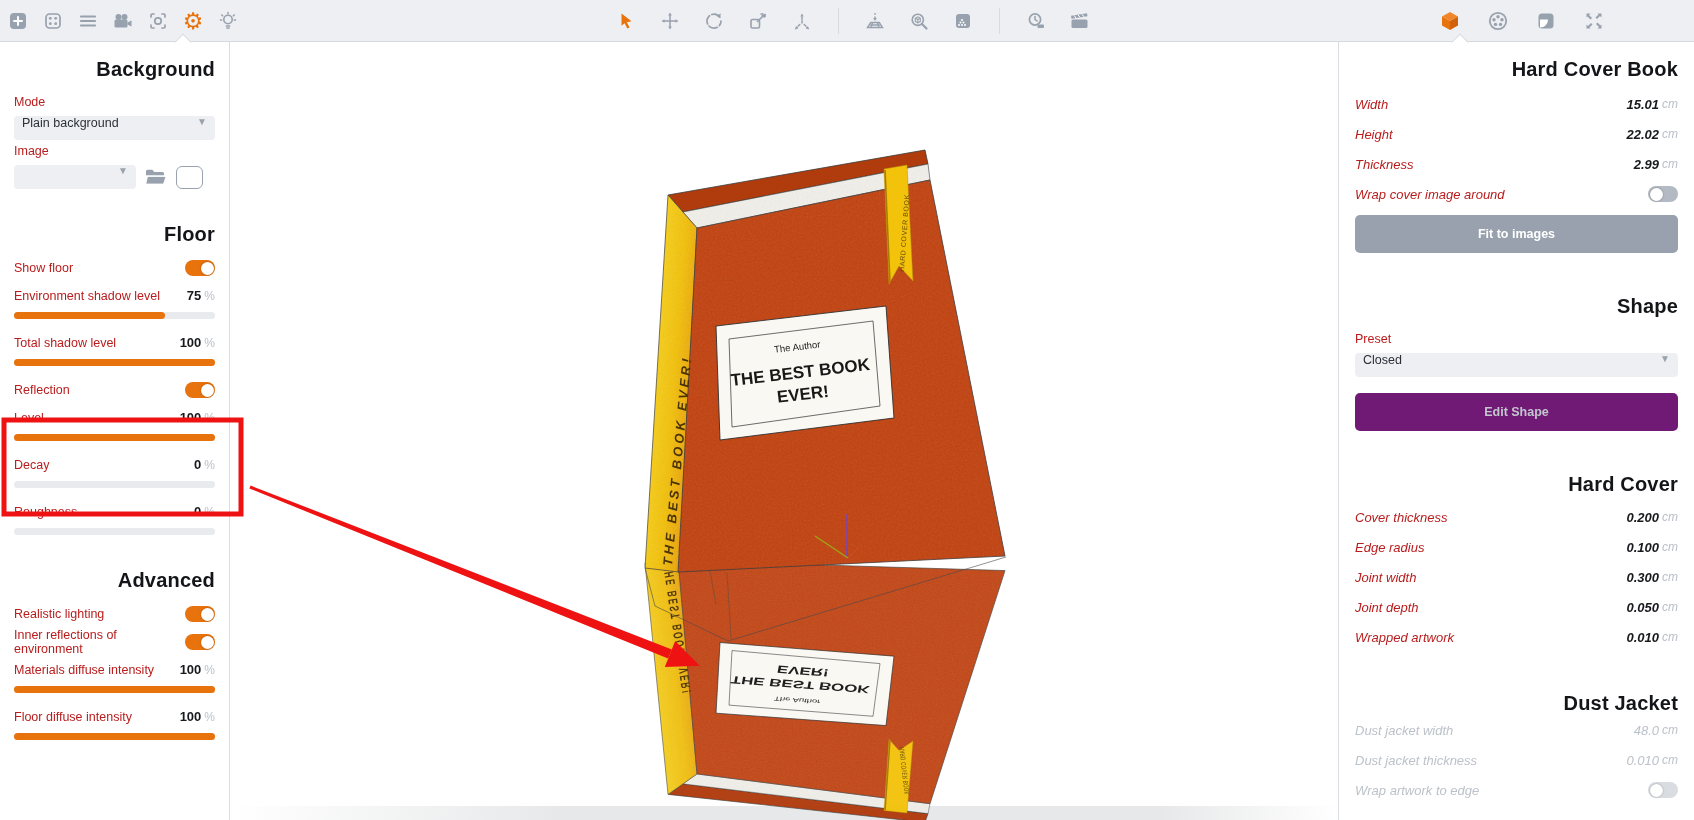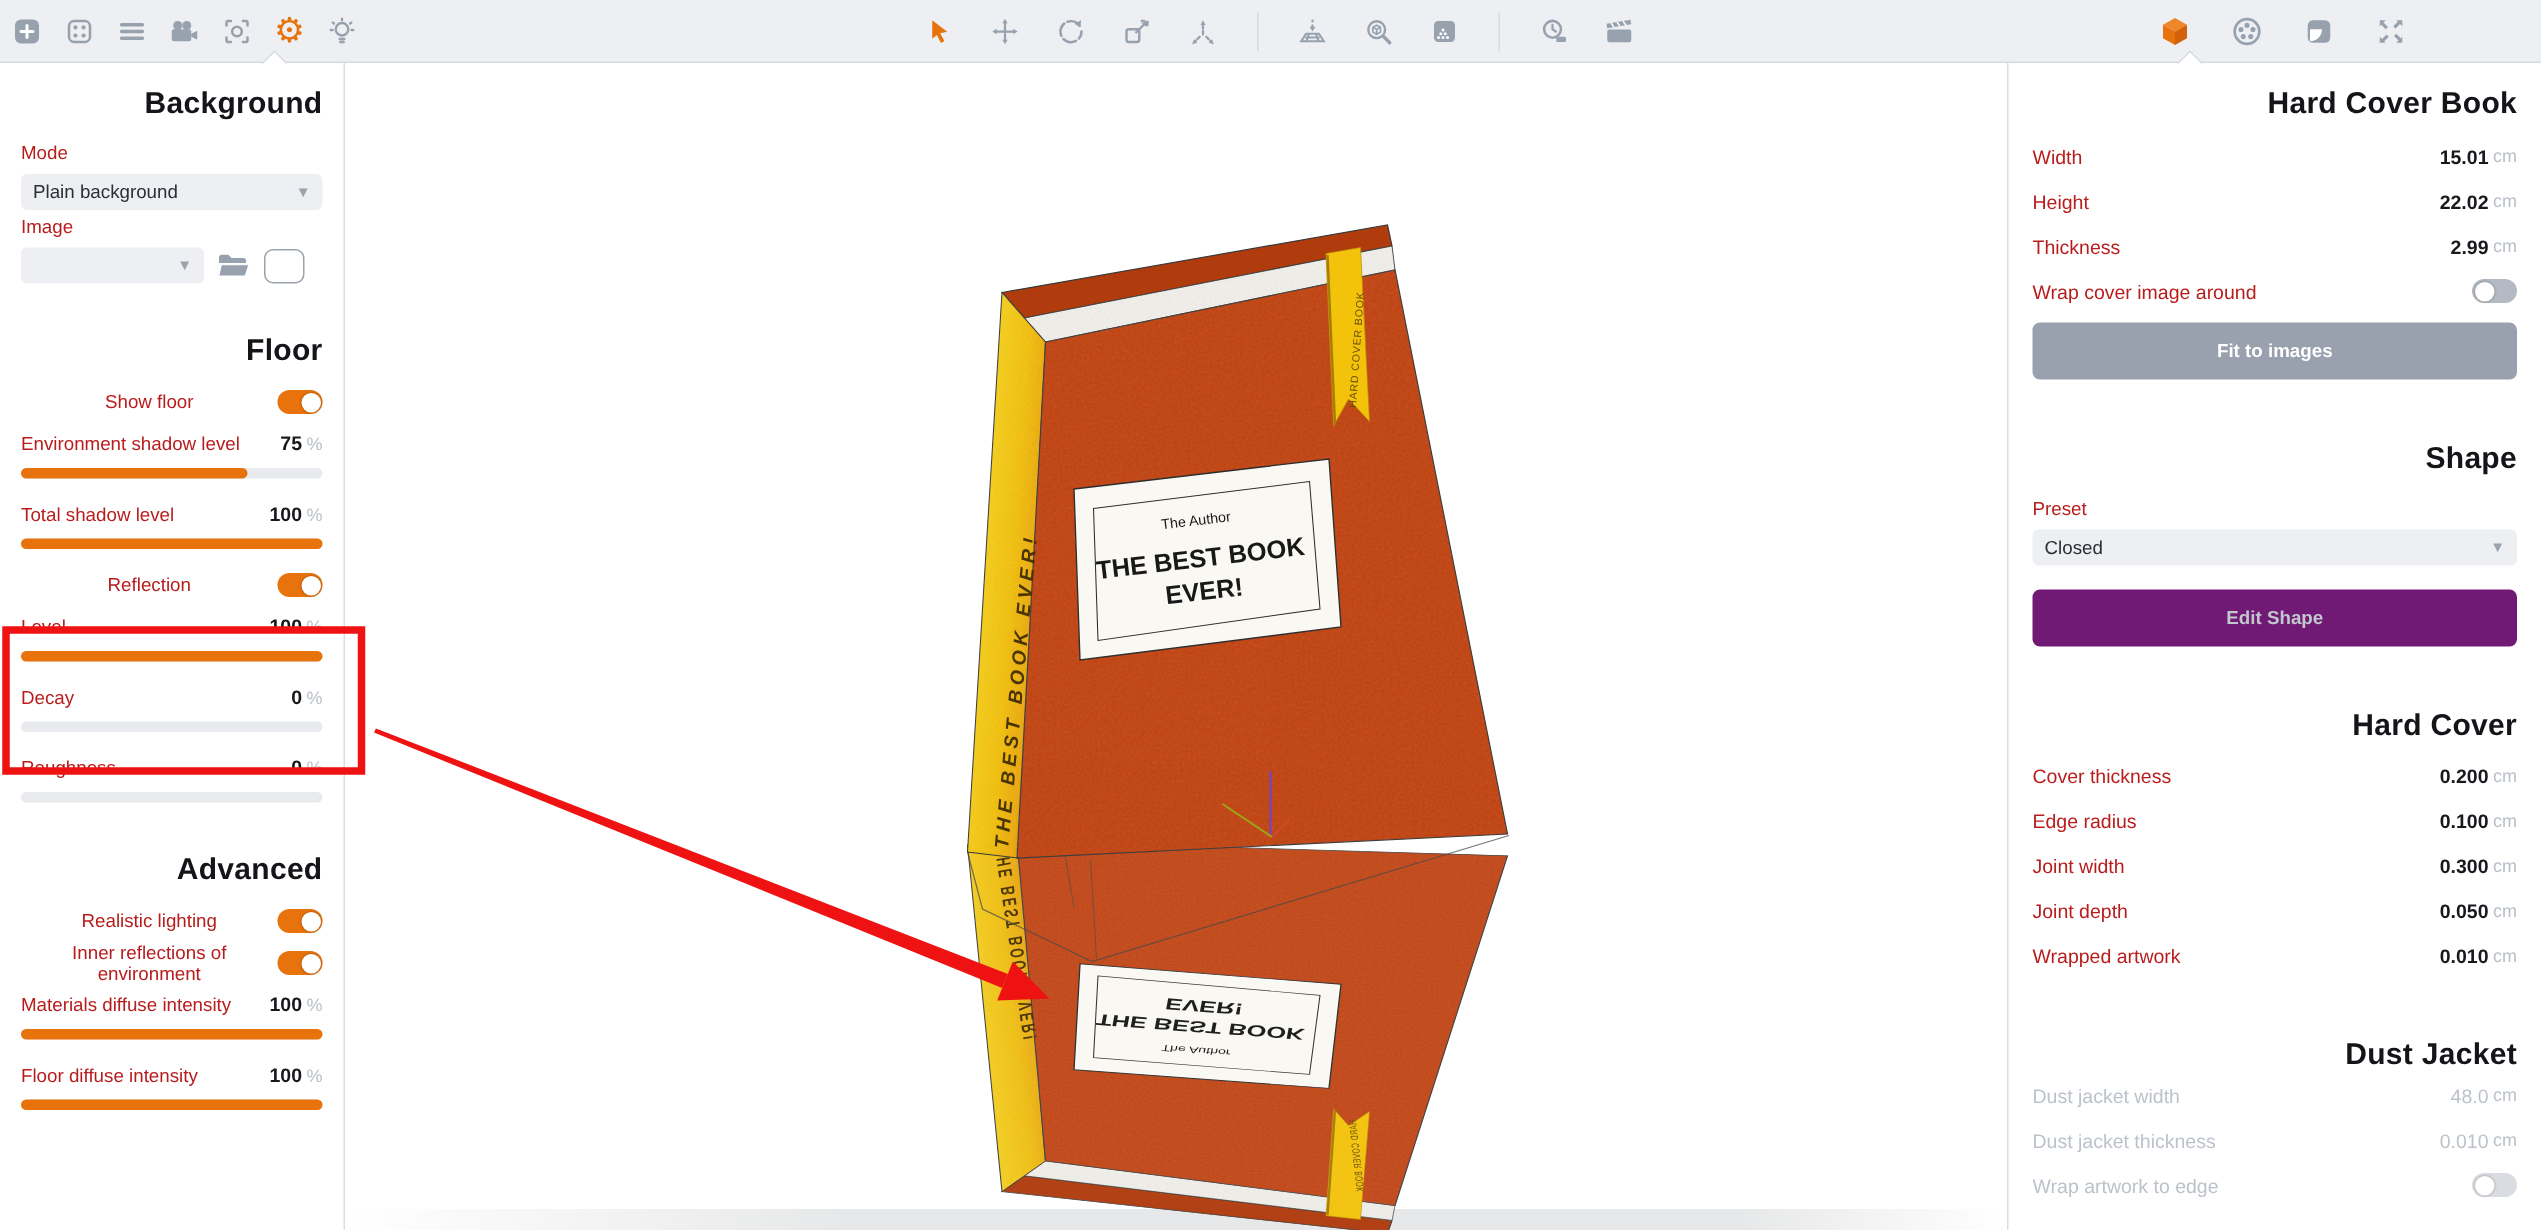--- a/index.html
+++ b/index.html
@@ -26,50 +26,50 @@
   
   .panel { position:absolute; top:42px; height:778px; background:#fff; z-index:4; }
   .panel-left { left:0; width:230px; border-right:1px solid #dadde2; padding:0 14px; }
   .panel-right { left:1338px; width:356px; border-left:1px solid #dadde2; padding:0 16px; }
   h2.sect { font-size:20px; font-weight:bold; color:#141519; letter-spacing:.2px;text-align:right; }
   .lab { font-size:12.5px; color:#b91c1c; }
   .mt16{margin-top:16px}.mt14{margin-top:14px}.mt12{margin-top:12px}.mt10{margin-top:10px}
   .mt8{margin-top:8px}.mt7{margin-top:7px}.mt6{margin-top:6px}.mt20{margin-top:4px}
   .mt34{margin-top:34px}.mt40{margin-top:40px}.mt42{margin-top:42px}
 
-  .select { height:24px; background:#edeff2; border-radius:4px; display:flex; align-items:center;
+  .select { height:24px; background:#edeff2; border-radius:4px; display:flex; align-items:flex-start;
     padding:0 8px; font-size:12.5px; color:#2b2f36; cursor:pointer; }
   .select .cv { flex:1; }
   .select .chev { color:#9aa2ac; font-size:10px; }
 
   .imgrow { display:flex; align-items:center; gap:8px; }
   .imgrow .select { width:122px; }
   .swatch { width:27px; height:23px; background:#fff; border:1.5px solid #9aa2ad;
     border-radius:6px; cursor:pointer; }
 
   .trow { display:flex; align-items:center; height:20px; }
-  .trow .lab { flex:1;text-align:center; }
+  .trow .lab { flex:1; }
   .srow { display:flex; align-items:baseline; height:16px; }
   .srow .lab { flex:1; }
   .val { font-size:13px; font-weight:bold; color:#17191d; }
   .unit { font-size:12px; color:#b9bfc8; font-weight:normal; margin-left:3px; }
 
   .track { margin-top:8px; height:7px; border-radius:3.5px; background:#e8eaed;
     position:relative; cursor:pointer; }
   .fill { position:absolute; left:0; top:0; height:7px; border-radius:3.5px; background:#e8720c; }
 
   .toggle { width:30px; height:16px; border-radius:8px; position:relative; cursor:pointer; }
   .toggle .knob { position:absolute; top:1.5px; width:13px; height:13px; border-radius:50%;
     background:#fff; box-shadow:0 0 2px rgba(0,0,0,.35); }
   .toggle.on { background:#e8720c; } .toggle.on .knob { right:1.5px; }
   .toggle.off { background:#b4bac3; } .toggle.off .knob { left:1.5px; }
   .toggle.off.dis { background:#d9dde2; }
 
   
-  .prow { display:flex; align-items:center; height:30px; }
+  .prow { display:flex; align-items:center; height:30px;font-style:italic; }
   .prow .lab { flex:1; font-size:13px; }
   .prow.gray .lab, .prow.gray .val, .prow.gray .unit { color:#bcc2ca; font-weight:normal; }
   .btn { height:38px; border-radius:5px; display:flex; align-items:center; justify-content:center;
     font-size:12.5px; font-weight:bold; cursor:pointer; }
   .btn-fill { background:#98a1ad; color:#fff; }
   .btn-dis { background:#701a75; color:#c2c7ce; cursor:default; }
 
   
   .viewport { position:absolute; left:230px; top:42px; width:1108px; height:778px;
     background:#fff; z-index:1; }

